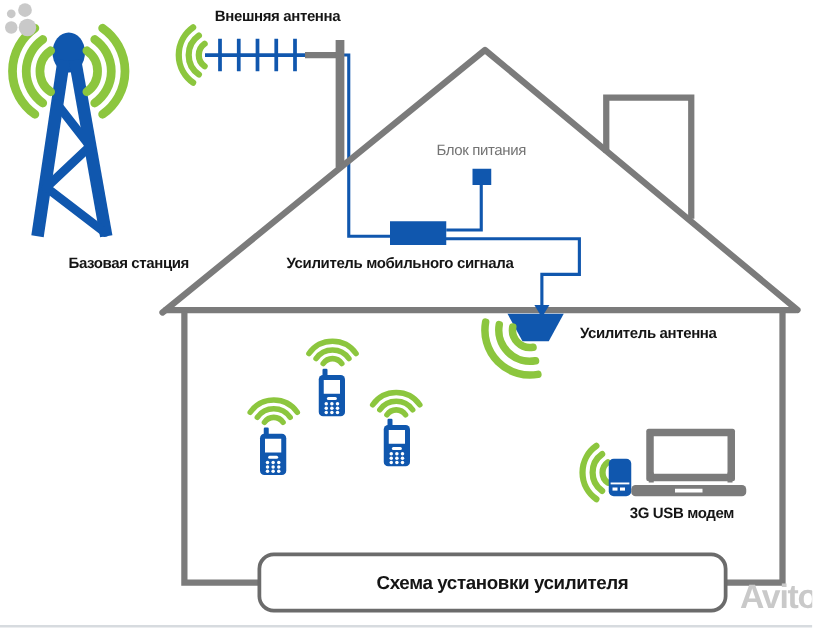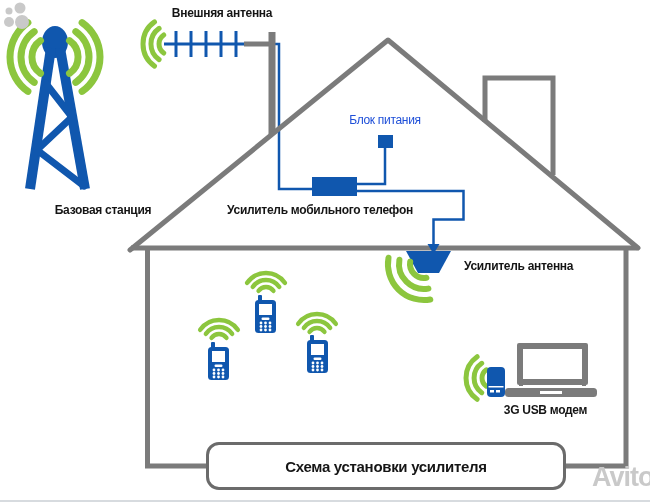--- a/index.html
+++ b/index.html
@@ -6,25 +6,25 @@
   .canvas{
     position:relative;width:650px;height:503px;background:#fff;overflow:hidden;
     font-family:"Liberation Sans","DejaVu Sans",sans-serif;
     text-decoration:underline;
   }
   .canvas svg{position:absolute;left:0;top:0;}
   .lbl{
     position:absolute;font-size:12px;font-weight:700;color:#151515;
     letter-spacing:-0.3px;white-space:nowrap;line-height:1.1;text-align:center;
   }
-  .lbl.light{font-weight:400;color:#1d4ed8;}
+  .lbl.light{font-weight:400;color:#737373;}
   .banner{
     position:absolute;left:206px;top:442px;width:354px;height:42px;
     border:3px solid #6b6b6b;border-radius:13px;background:#fff;
-    display:flex;align-items:center;justify-content:center;z-index:2;
+    display:flex;align-items:center;justify-content:center;z-index:2;padding-left:16px;
   }
   .banner-text{font-size:15px;font-weight:700;color:#151515;letter-spacing:-0.3px;}
   .watermark-text{
     position:absolute;left:572px;top:464px;z-index:3;
     font-size:27px;font-weight:700;color:var(--watermark-gray,#c9c9c9);
     letter-spacing:-1px;line-height:1;margin-left:20px;
   }
   .watermark-circles{position:absolute;left:541px;top:461px;z-index:3;}
   .bottom-line{position:absolute;left:0;top:500px;width:650px;height:2px;background:#d7dbdf;}
   
@@ -156,21 +156,21 @@
       <rect x="519" y="378" width="4" height="8" class="f-gray"></rect>
       <rect x="582" y="378" width="4" height="8" class="f-gray"></rect>
       <rect x="505" y="388" width="92" height="9" rx="3.5" class="f-gray"></rect>
       <rect x="540" y="391" width="22" height="3" class="f-white"></rect>
     </g>
   </svg>
 
   <div class="lbl" style="left:147px;top:7px;width:150px;">Внешняя антенна</div>
   <div class="lbl" style="left:8px;top:204px;width:100px;margin-left:45px;">Базовая станция</div>
   <div class="lbl light" style="left:335px;top:114px;width:100px;">Блок питания</div>
-  <div class="lbl" style="left:225px;top:204px;width:190px;">Усилитель мобильного телефон</div>
+  <div class="lbl" style="left:225px;top:204px;width:190px;">Усилитель мобильного сигнала</div>
   <div class="lbl" style="left:464px;top:260px;text-align:left;">Усилитель антенна</div>
   <div class="lbl" style="left:493px;top:404px;width:105px;">3G USB модем</div>
 
   <div class="banner">
     <span class="banner-text">Схема установки усилителя</span>
   </div>
 
   <svg class="watermark-circles" width="32" height="32" viewBox="0 0 32 32">
     <circle cx="9" cy="11" r="3.5" class="f-wm"></circle>
     <circle cx="20" cy="8" r="5.5" class="f-wm"></circle>

